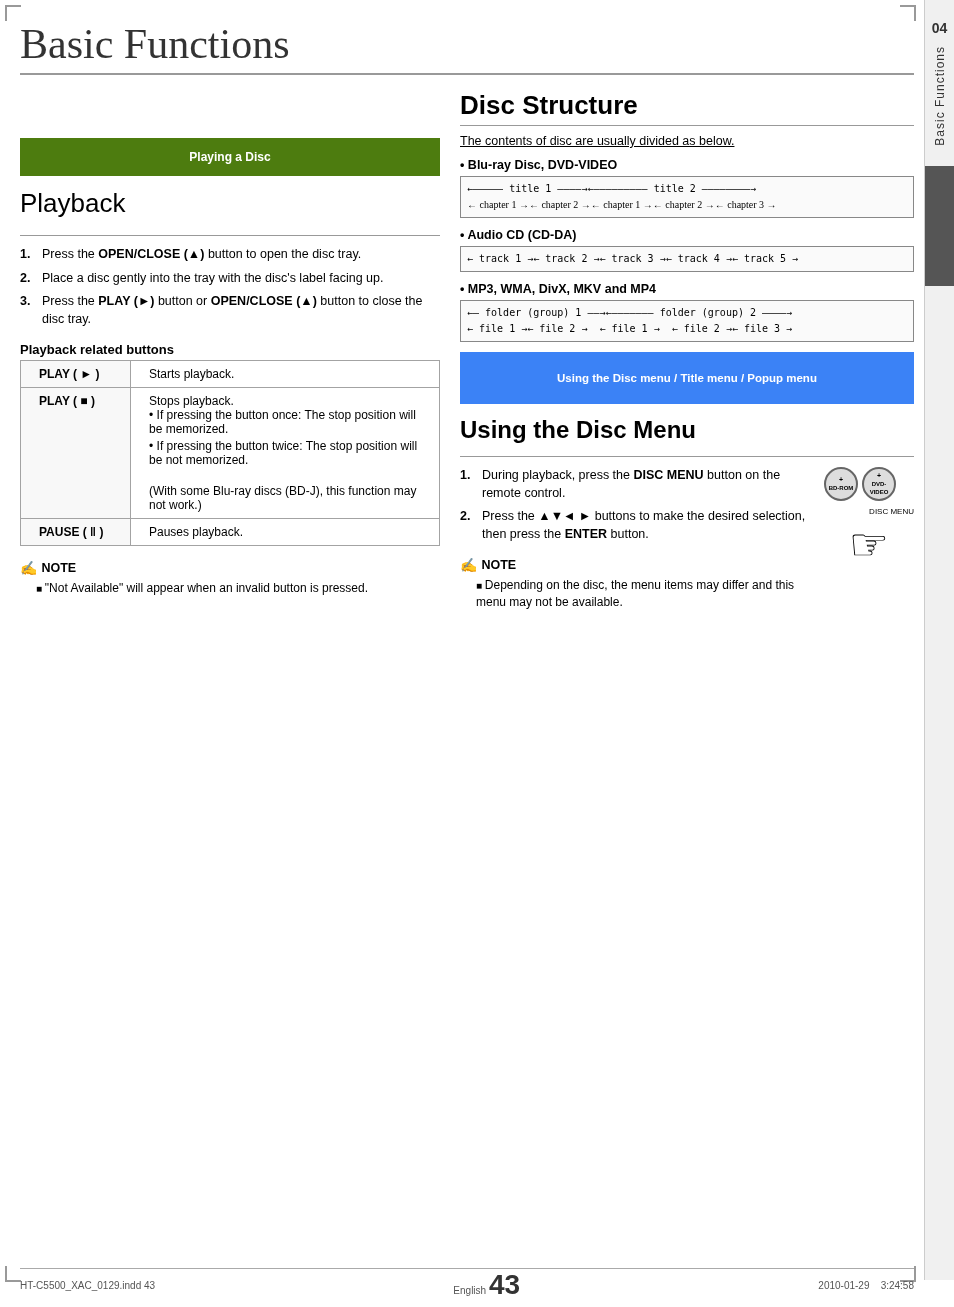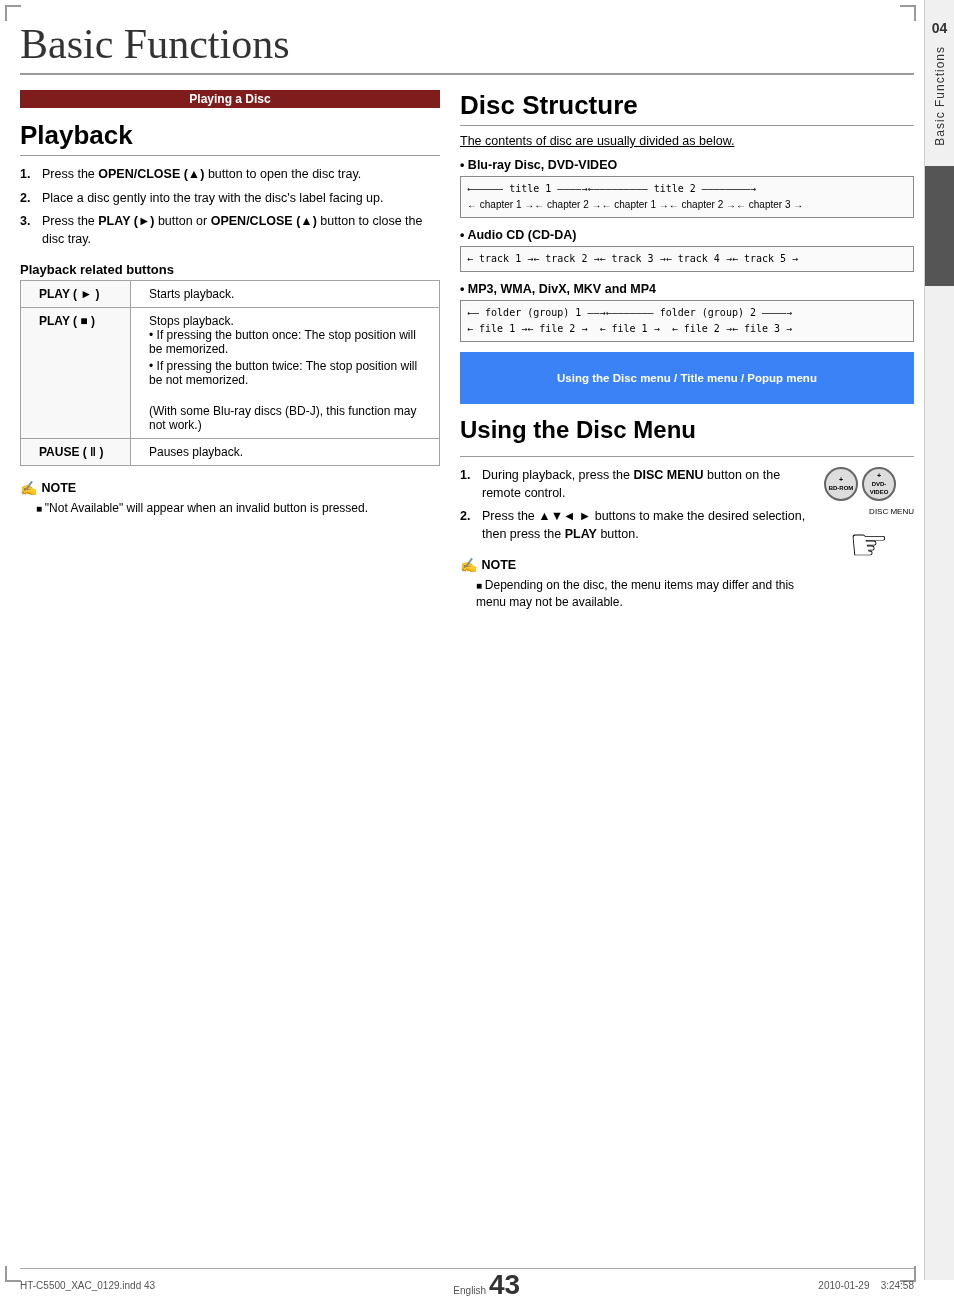--- a/index.html
+++ b/index.html
@@ -76,35 +76,36 @@
     .left-col {
       width: 420px;
       flex-shrink: 0;
     }
     .right-col {
       flex: 1;
     }
 
     
     .section-bar {
-      background: #7f1d1d;
+      background: #4d7c0f;
       color: #fff;
       text-align: center;
-      padding: 2px 10px;
+      padding: 12px 10px;
       font-size: 12px;
       font-weight: bold;
       margin-bottom: 12px;
+      margin-top: 48px;
     }
 
     
     .playback-heading {
       font-size: 26px;
-      font-weight: bold;
+      font-weight: normal;
       border-bottom: 1px solid #999;
-      padding-bottom: 4px;
+      padding-bottom: 16px;
       margin-bottom: 10px;
     }
 
     
     .numbered-list {
       list-style: none;
       margin-bottom: 14px;
     }
     .numbered-list li {
       display: flex;
@@ -378,21 +379,21 @@
     </div>
 
     <div class="right-col">
       <div class="disc-structure-heading">Disc Structure</div>
       <div class="disc-structure-intro">The contents of disc are usually divided as below.</div>
 
       <div class="disc-type">
         <div class="disc-type-label">Blu-ray Disc, DVD-VIDEO</div>
         <div class="timeline-diagram">
           <div style="font-size:10px; font-family:monospace;">←————— title 1 ————→←————————— title 2 ————————→</div>
-          <div style="font-size:10px; font-family:Liberation Sans, sans-serif;">← chapter 1 →← chapter 2 →← chapter 1 →← chapter 2 →← chapter 3 →</div>
+          <div style="font-size:10px; font-family:Liberation Serif, serif;">← chapter 1 →← chapter 2 →← chapter 1 →← chapter 2 →← chapter 3 →</div>
         </div>
       </div>
 
       <div class="disc-type">
         <div class="disc-type-label">Audio CD (CD-DA)</div>
         <div class="timeline-diagram">
           <div style="font-size:10px; font-family:monospace;">← track 1 →← track 2 →← track 3 →← track 4 →← track 5 →</div>
         </div>
       </div>
 
@@ -410,21 +411,21 @@
 
       <div class="disc-menu-content">
         <div class="disc-menu-text">
           <ol class="numbered-list">
             <li>
               <span class="num">1.</span>
               <span>During playback, press the <strong>DISC MENU</strong> button on the remote control.</span>
             </li>
             <li style="margin-top:6px;">
               <span class="num">2.</span>
-              <span>Press the ▲▼◄ ► buttons to make the desired selection, then press the <strong>PLAY</strong> button.</span>
+              <span>Press the ▲▼◄ ► buttons to make the desired selection, then press the <strong>ENTER</strong> button.</span>
             </li>
           </ol>
 
           <div class="note-section" style="margin-top:10px;">
             <div class="note-title">
               <span class="note-icon">✍</span>
               <span>NOTE</span>
             </div>
             <div class="note-text">Depending on the disc, the menu items may differ and this menu may not be available.</div>
           </div>

